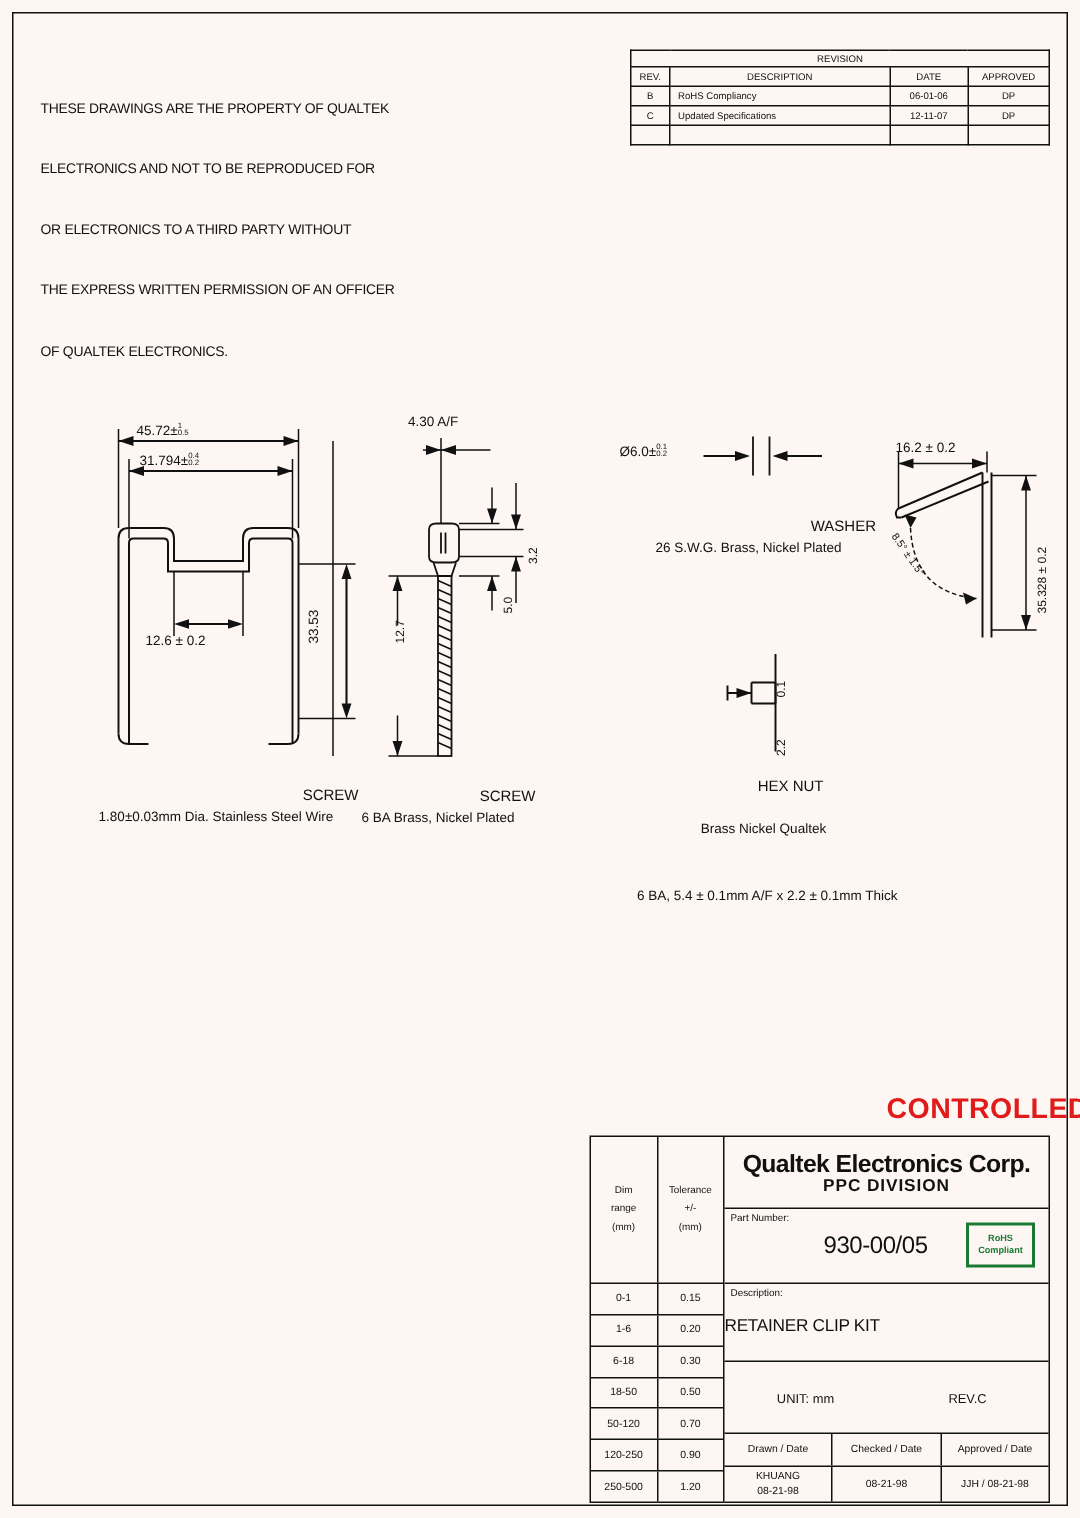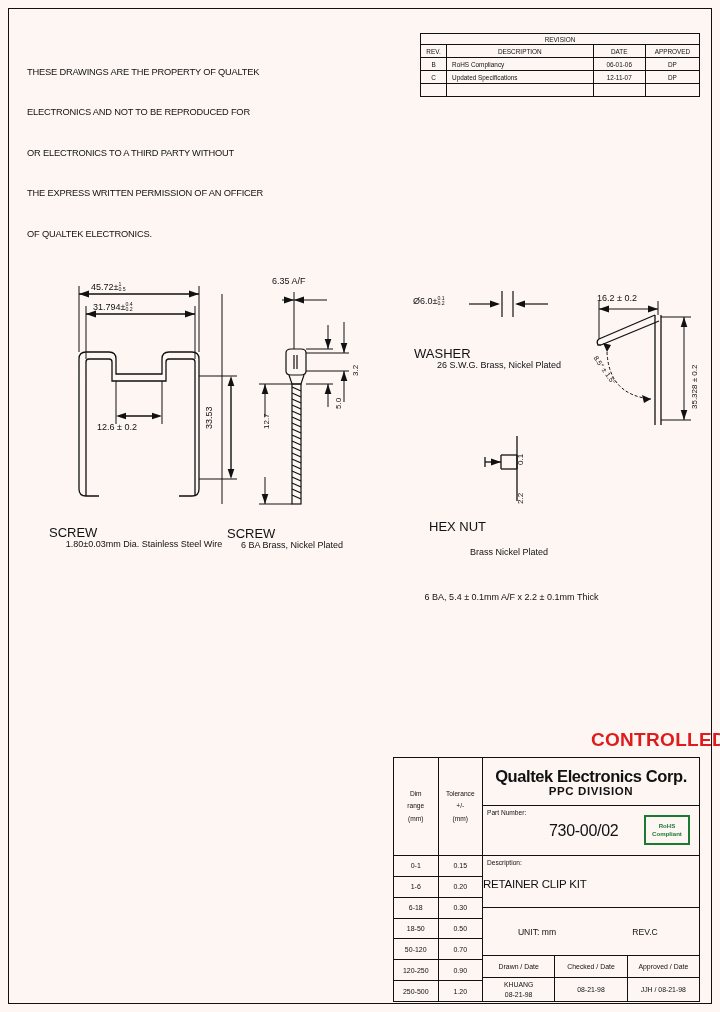--- a/index.html
+++ b/index.html
@@ -21,21 +21,21 @@
   #rev td,#rev th{border:0.9px solid #111;padding:1px 2px;text-align:center;
        font-weight:normal;height:13px;box-sizing:border-box;}
   #rev .hdr{height:11px;}
   #rev .desc{text-align:left;padding-left:5px;}
   .c-rev{width:26px;} .c-desc{width:146px;} .c-date{width:52px;} .c-appr{width:54px;}
 
   
   .dim{font-size:9px;white-space:nowrap;}
   .dimsm{font-size:8px;white-space:nowrap;}
   .vert{transform-origin:left top;transform:rotate(-90deg);}
-  .cap{font-size:13px;text-align:left;white-space:nowrap;}
+  .cap{font-size:10px;text-align:right;white-space:nowrap;}
   .capsub{font-size:9px;text-align:center;white-space:nowrap;}
   .tol{display:inline-block;font-size:5.2px;line-height:1.02;text-align:left;
        vertical-align:middle;position:relative;top:-0.5px;}
 
   
   #controlled{left:582px;top:717px;font-size:19px;font-weight:bold;color:#e01b1b;
               letter-spacing:0.3px;}
 
   
   #title{position:absolute;left:384px;top:748px;width:307px;height:245px;
@@ -244,21 +244,21 @@
       <polygon points="45,33 55,29.6 55,36.4"></polygon>
       <polygon points="95,86 91.7,76 98.3,76"></polygon>
       <polygon points="95,104 91.7,114 98.3,114"></polygon>
       <polygon points="79,82 75.7,72 82.3,72"></polygon>
       <polygon points="79,117 75.7,127 82.3,127"></polygon>
       <polygon points="16,117 12.7,127 19.3,127"></polygon>
       <polygon points="16,237 12.7,227 19.3,227"></polygon>
     </g>
   </svg>
 
-  <div class="txt dim" style="left:263px;top:266px;">6.35 A/F</div>
+  <div class="txt dim" style="left:263px;top:266px;">4.30 A/F</div>
   <div class="txt dimsm vert" style="left:341px;top:367px;">3.2</div>
   <div class="txt dimsm vert" style="left:324px;top:400px;">5.0</div>
   <div class="txt dimsm vert" style="left:252px;top:420px;">12.7</div>
 
   <div class="txt cap" style="left:218px;top:516px;width:130px;">SCREW</div>
   <div class="txt capsub" style="left:208px;top:530px;width:150px;text-align:center;">6 BA Brass, Nickel Plated</div>
 
   <svg class="abs" style="left:455px;top:276px;" width="90" height="40">
     <g stroke="#111" stroke-width="1.2">
       <line x1="38" y1="6" x2="38" y2="32"></line>
@@ -292,21 +292,21 @@
     </g>
     <g fill="#111">
       <polygon points="32,31 22,27.6 22,34.4"></polygon>
     </g>
   </svg>
   <div class="txt dimsm vert" style="left:506px;top:456px;">0.1</div>
   <div class="txt dimsm vert" style="left:506px;top:495px;">2.2</div>
 
   <div class="txt cap" style="left:420px;top:509px;width:120px;">HEX NUT</div>
   <div class="txt capsub" style="left:375px;top:542px;width:255px;margin-top:40px;">6 BA, 5.4 ± 0.1mm A/F x 2.2 ± 0.1mm Thick</div>
-  <div class="txt capsub" style="left:405px;top:537px;width:190px;">Brass Nickel Plated</div>
+  <div class="txt capsub" style="left:405px;top:537px;width:190px;">Brass Nickel Qualtek</div>
 
   <svg class="abs" style="left:578px;top:278px;" width="120" height="140">
     <g fill="none" stroke="#111" stroke-width="1.3">
 
       <line x1="68" y1="28" x2="68" y2="138"></line>
       <line x1="74" y1="28" x2="74" y2="138"></line>
 
       <line x1="68" y1="28" x2="12" y2="52"></line>
       <line x1="72" y1="34" x2="14" y2="58"></line>
       <path d="M12 52 Q9 54 11 58 L14 58"></path>
@@ -385,21 +385,21 @@
 
     <div id="tbRight">
 
       <div id="companyCell">
         <div id="companyName">Qualtek Electronics Corp.</div>
         <div id="division">PPC  DIVISION</div>
       </div>
 
       <div id="pnCell">
         <div id="pnLabel">Part Number:</div>
-        <div id="pnValue">730-00/02</div>
+        <div id="pnValue">930-00/05</div>
         <div id="rohs">
           <span>RoHS</span>
           <span>Compliant</span>
         </div>
       </div>
 
       <div id="descCell">
         <div id="descLabel">Description:</div>
         <div id="descValue">RETAINER CLIP KIT</div>
       </div>

